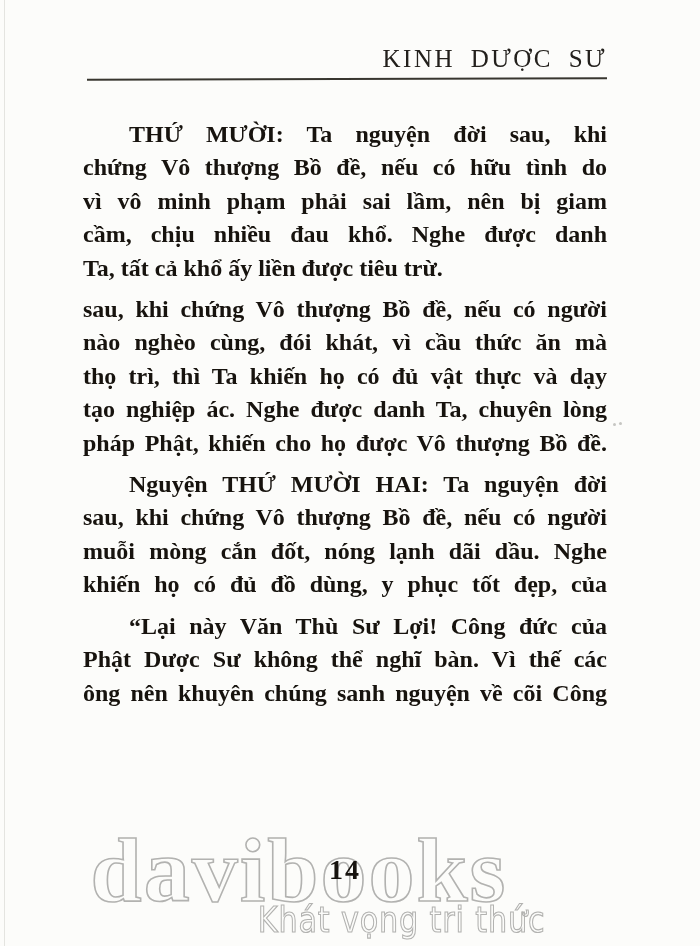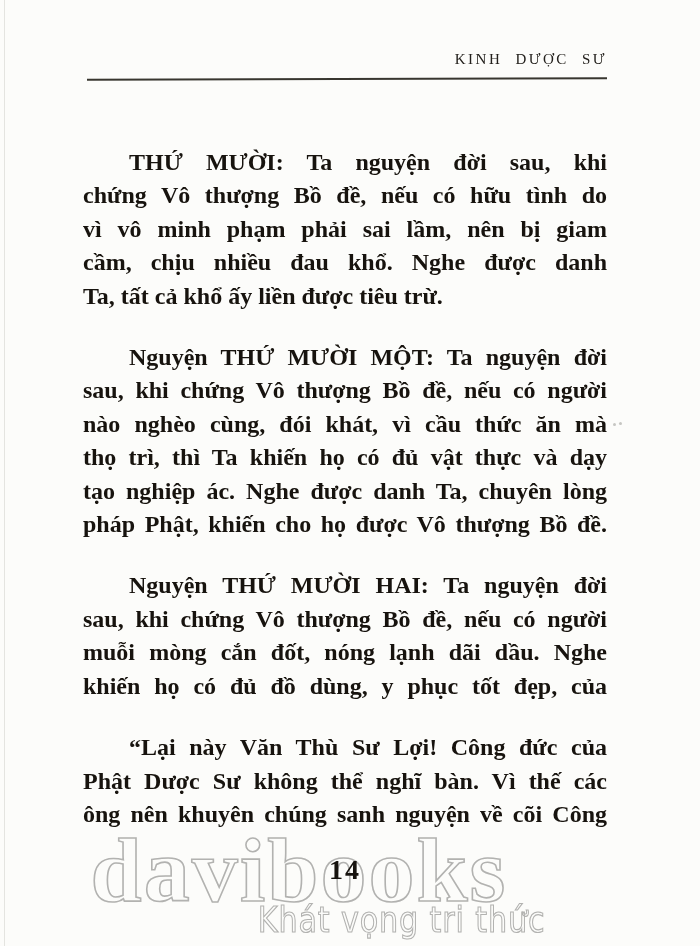--- a/index.html
+++ b/index.html
@@ -15,37 +15,37 @@
     background:#e4e4e0;
   }
 
   
   .page-header {
     position:absolute; left:87px; top:44px; width:520px;
     text-align:right; z-index:2;
   }
   .running-title {
     display:inline-block;
-    font-size:15px; letter-spacing:2.5px; word-spacing:7px;
+    font-size:25px; letter-spacing:2.5px; word-spacing:7px;
     color:#23201c; line-height:30px;
   }
   .header-rule {
     position:absolute; left:87px; top:78px; width:520px; height:2px;
     background:#38362f; transform:rotate(-0.15deg); z-index:2;
   }
 
   
   .body-text {
     position:absolute; left:83px; top:118px; width:524px;
     color:#17130e; font-weight:bold;
     font-size:24px; line-height:33.4px; z-index:2;
   }
   .para { margin-bottom:8px; }
   .line { display:block; text-align:justify; text-align-last:justify; }
-  .line.first { text-indent:46px;margin-top:28px; }
+  .line.first { text-indent:46px; }
   .line.end { text-align-last:left; }
 
   
   .noise-dots {
     position:absolute; left:613px; top:423px; width:3px; height:3px;
     border-radius:50%; background:#9a9a96; box-shadow:6px -1px 0 #9a9a96;
     opacity:.55; z-index:1;
   }
 
   
@@ -86,21 +86,20 @@
 
   <main class="body-text">
     <p class="para">
       <span class="line first">THỨ MƯỜI: Ta nguyện đời sau, khi</span>
       <span class="line">chứng Vô thượng Bồ đề, nếu có hữu tình do</span>
       <span class="line">vì vô minh phạm phải sai lầm, nên bị giam</span>
       <span class="line">cầm, chịu nhiều đau khổ. Nghe được danh</span>
       <span class="line end">Ta, tất cả khổ ấy liền được tiêu trừ.</span>
     </p>
     <p class="para">
-      <span class="line first">Nguyện THỨ MƯỜI MỘT: Ta nguyện đời</span>
       <span class="line">sau, khi chứng Vô thượng Bồ đề, nếu có người</span>
       <span class="line">nào nghèo cùng, đói khát, vì cầu thức ăn mà</span>
       <span class="line">thọ trì, thì Ta khiến họ có đủ vật thực và dạy</span>
       <span class="line">tạo nghiệp ác. Nghe được danh Ta, chuyên lòng</span>
       <span class="line">pháp Phật, khiến cho họ được Vô thượng Bồ đề.</span>
     </p>
     <p class="para">
       <span class="line first">Nguyện THỨ MƯỜI HAI: Ta nguyện đời</span>
       <span class="line">sau, khi chứng Vô thượng Bồ đề, nếu có người</span>
       <span class="line">muỗi mòng cắn đốt, nóng lạnh dãi dầu. Nghe</span>

